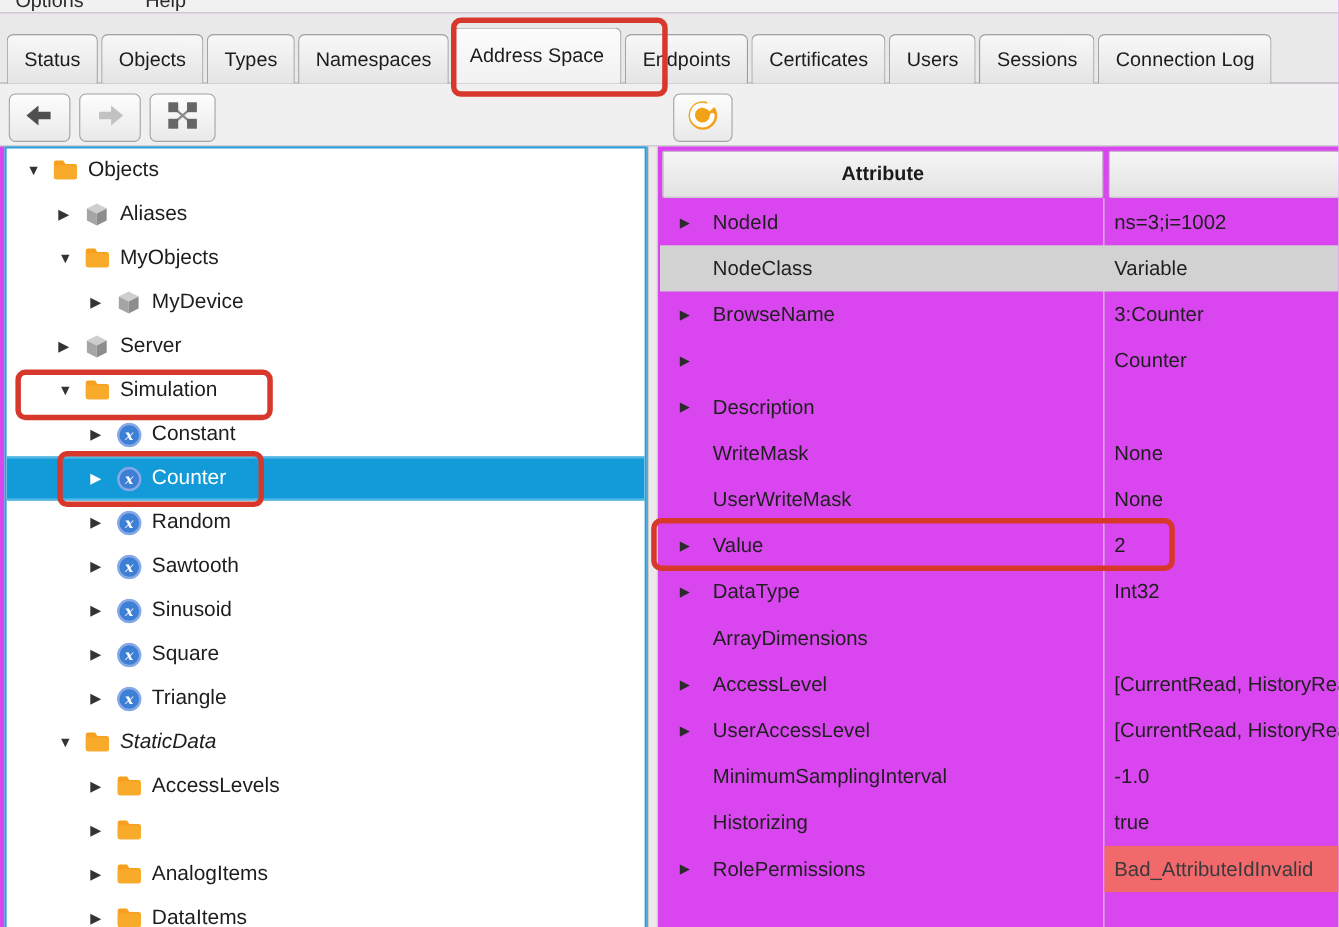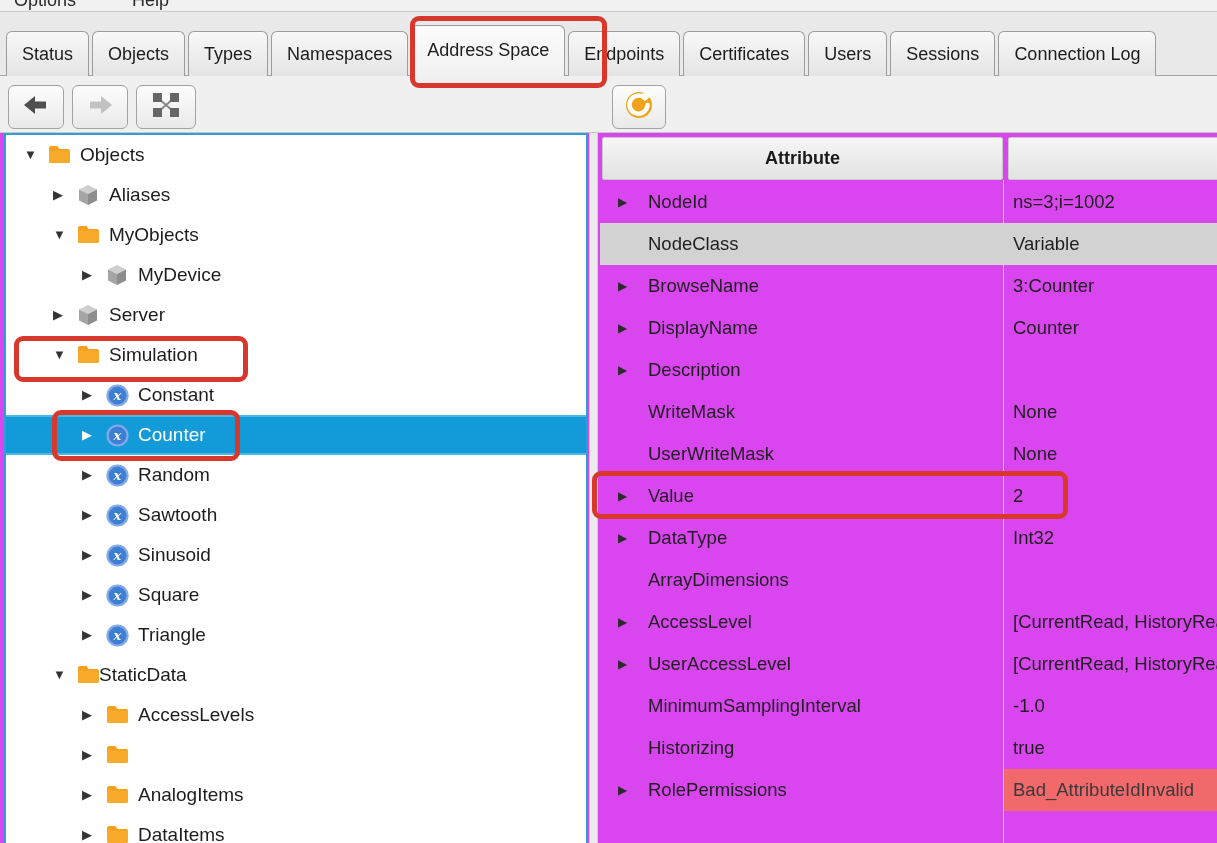--- a/index.html
+++ b/index.html
@@ -245,21 +245,21 @@
             <text x="11.5" y="16" text-anchor="middle" font-size="13" font-style="italic" font-weight="bold" fill="#ffffff" font-family="DejaVu Serif, serif">x</text>
           </svg></span>
         <span class="tree-label" style="left: 132px;">Triangle</span>
       </div>
       <div class="tree-row">
         <span class="tree-arrow" style="left: 47px;">▼</span>
         <span class="tree-icon" style="left: 71px;"><svg width="23" height="20" viewBox="0 0 23 20">
             <path d="M1 4 a2 2 0 0 1 2-2 h6.5 l2 3 h8.5 a2 2 0 0 1 2 2 v10 a2 2 0 0 1 -2 2 H3 a2 2 0 0 1 -2-2 Z" fill="#f5a01e"></path>
             <path d="M1 6.5 h21 v10.5 a2 2 0 0 1 -2 2 H3 a2 2 0 0 1 -2-2 Z" fill="#f8ab2b"></path>
           </svg></span>
-        <span class="tree-label" style="left: 93px;">StaticData</span>
+        <span class="tree-label" style="left: 103px; font-style: italic;">StaticData</span>
       </div>
       <div class="tree-row">
         <span class="tree-arrow" style="left: 76px;">▶</span>
         <span class="tree-icon" style="left: 100px;"><svg width="23" height="20" viewBox="0 0 23 20">
             <path d="M1 4 a2 2 0 0 1 2-2 h6.5 l2 3 h8.5 a2 2 0 0 1 2 2 v10 a2 2 0 0 1 -2 2 H3 a2 2 0 0 1 -2-2 Z" fill="#f5a01e"></path>
             <path d="M1 6.5 h21 v10.5 a2 2 0 0 1 -2 2 H3 a2 2 0 0 1 -2-2 Z" fill="#f8ab2b"></path>
           </svg></span>
         <span class="tree-label" style="left: 132px;">AccessLevels</span>
       </div>
       <div class="tree-row">
@@ -303,21 +303,20 @@
         <span class="attr-name">NodeClass</span>
         <span class="attr-value">Variable</span>
       </div>
       <div class="attr-row">
         <span class="attr-arrow">▶</span>
         <span class="attr-name">BrowseName</span>
         <span class="attr-value">3:Counter</span>
       </div>
       <div class="attr-row">
         <span class="attr-arrow">▶</span>
-        <span class="attr-name">DisplayName</span>
         <span class="attr-value">Counter</span>
       </div>
       <div class="attr-row">
         <span class="attr-arrow">▶</span>
         <span class="attr-name">Description</span>
         <span class="attr-value"></span>
       </div>
       <div class="attr-row">
         <span class="attr-name">WriteMask</span>
         <span class="attr-value">None</span>

